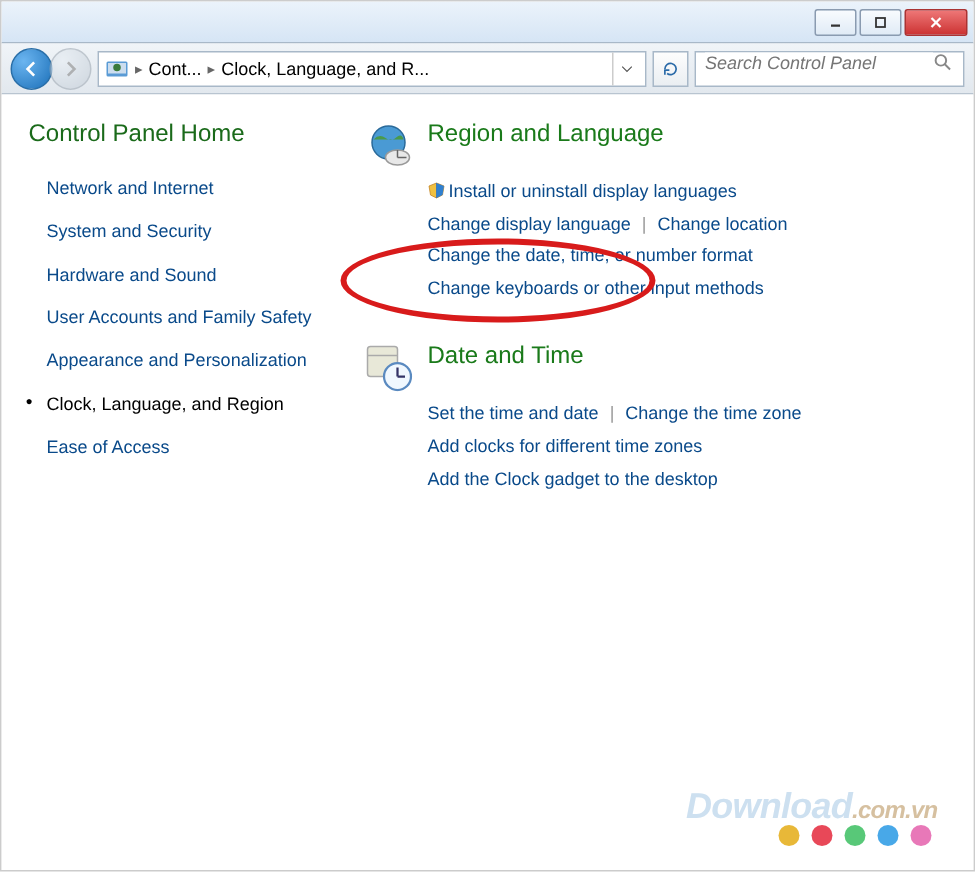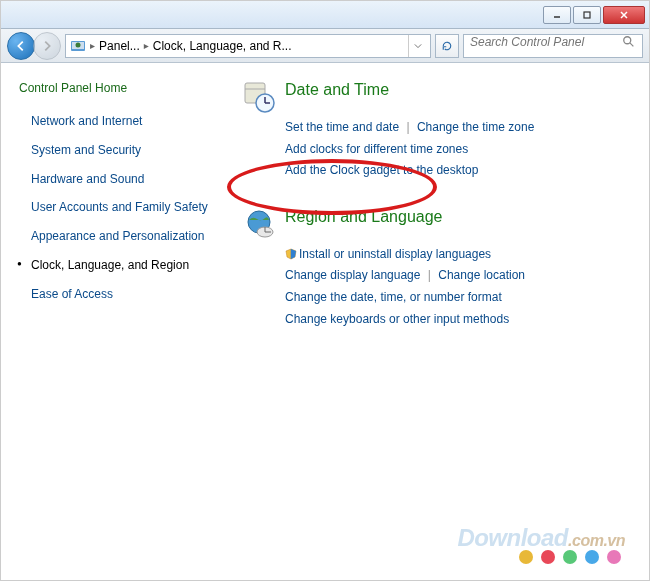--- a/index.html
+++ b/index.html
@@ -23,21 +23,21 @@
 .cpicon { width: 16px; height: 16px; }
 .addrdrop { width: 18px; height: 22px; display: flex; align-items: center; justify-content: center; border-left: 1px solid #ccc; cursor: pointer; }
 .refreshbtn { width: 24px; height: 24px; border: 1px solid #a8b8c8; background: linear-gradient(#fdfdfd,#eaeef2); display: flex; align-items: center; justify-content: center; cursor: pointer; }
 .searchbox { width: 180px; height: 24px; border: 1px solid #a8b8c8; background: #fff; display: flex; align-items: flex-start; padding: 0 6px; }
 .searchbox input { border: none; outline: none; width: 100%; font-size: 12px; font-style: italic; color: #888; }
 .searchbox svg { width: 14px; height: 14px; flex-shrink: 0; }
 
 
 .content { display: flex; height: calc(100% - 62px); background: #fff; }
 .sidebar { width: 222px; padding: 18px 8px 18px 18px; }
-.sidebar .homelink { color: #1a6a1a; font-size: 12px; margin-bottom: 18px; cursor: pointer; }
+.sidebar .homelink { color: #1a6a1a; font-size: 16px; margin-bottom: 18px; cursor: pointer; }
 .sidebar .navitem { color: #0a4a8a; font-size: 12px; margin-bottom: 12px; cursor: pointer; line-height: 1.4; position: relative; padding-left: 12px; }
 .sidebar .navitem.current { color: #000; font-weight: normal; }
 .sidebar .navitem.current::before { content: "●"; position: absolute; left: -2px; top: 1px; font-size: 8px; color: #000; }
 
 .main { flex: 1; padding: 18px 20px; position: relative; }
 .section { margin-bottom: 26px; position: relative; }
 .section-head { display: flex; align-items: flex-start; gap: 10px; margin-bottom: 4px; }
 .secicon { width: 32px; height: 32px; flex-shrink: 0; }
 .sectitle { color: #1a7a1a; font-size: 16px; cursor: pointer; }
 .sublinks { margin-left: 42px; line-height: 1.8; color: #0a4a8a; font-size: 12px; }
@@ -88,21 +88,21 @@
         </svg>
       </div>
   </div>
   <div class="addrbar">
     <svg class="cpicon" viewBox="0 0 16 16">
         <rect x="1" y="3" width="14" height="10" rx="1" fill="#5a9bd5"></rect>
         <rect x="2" y="4" width="12" height="7" fill="#cde"></rect>
         <circle cx="8" cy="7" r="2.5" fill="#3a7a3a"></circle>
       </svg>
     <span class="sep">▸</span>
-    <span class="crumb">Panel...</span>
+    <span class="crumb">Cont...</span>
     <span class="sep">▸</span>
     <span class="crumb">Clock, Language, and R...</span>
     <div style="flex:1"></div>
     <div class="addrdrop">
         <svg viewBox="0 0 10 10" width="8" height="8">
           <path d="M1 3 L5 7 L9 3" stroke="#555" fill="none"></path>
         </svg>
       </div>
   </div>
   <div class="refreshbtn">
@@ -126,42 +126,20 @@
     <div class="navitem">Network and Internet</div>
     <div class="navitem">System and Security</div>
     <div class="navitem">Hardware and Sound</div>
     <div class="navitem">User Accounts and Family Safety</div>
     <div class="navitem">Appearance and Personalization</div>
     <div class="navitem current">Clock, Language, and Region</div>
     <div class="navitem">Ease of Access</div>
   </div>
 
   <div class="main">
-
-    <div class="section">
-      <div class="section-head">
-        <svg class="secicon" viewBox="0 0 32 32">
-            <rect x="2" y="2" width="20" height="20" rx="2" fill="#e8e8d8" stroke="#aaa"></rect>
-            <line x1="2" y1="8" x2="22" y2="8" stroke="#aaa"></line>
-            <circle cx="22" cy="22" r="9" fill="#f0f8ff" stroke="#5a8ac0" stroke-width="1.5"></circle>
-            <line x1="22" y1="22" x2="22" y2="16" stroke="#336" stroke-width="1.5"></line>
-            <line x1="22" y1="22" x2="27" y2="22" stroke="#336" stroke-width="1.5"></line>
-          </svg>
-        <div>
-          <div class="sectitle">Date and Time</div>
-        </div>
-      </div>
-      <div class="sublinks">
-        <span class="lnk">Set the time and date</span>
-        <span class="divider">|</span>
-        <span class="lnk">Change the time zone</span><br>
-        <span class="lnk">Add clocks for different time zones</span><br>
-        <span class="lnk">Add the Clock gadget to the desktop</span>
-      </div>
-    </div>
 
     <div class="section">
       <div class="section-head">
         <svg class="secicon" viewBox="0 0 32 32">
             <circle cx="16" cy="14" r="11" fill="#4a9ad4"></circle>
             <path d="M6 12 Q10 8 14 11 Q18 14 22 10 Q25 8 26 12" fill="#4a9a4a"></path>
             <circle cx="16" cy="14" r="11" fill="none" stroke="#2a6a9a" stroke-width="1"></circle>
             <ellipse cx="22" cy="24" rx="8" ry="5" fill="#e8e8e8" stroke="#999"></ellipse>
             <line x1="22" y1="24" x2="22" y2="19" stroke="#666"></line>
             <line x1="22" y1="24" x2="28" y2="24" stroke="#666"></line>
@@ -177,20 +155,42 @@
             <path d="M6 1 L11 3 L10 9 L6 11 Z" fill="#3080d0"></path>
           </svg><span class="lnk">Install or uninstall display languages</span><br>
         <span class="lnk">Change display language</span>
         <span class="divider">|</span>
         <span class="lnk">Change location</span><br>
         <span class="lnk">Change the date, time, or number format</span><br>
         <span class="lnk">Change keyboards or other input methods</span>
       </div>
     </div>
 
+    <div class="section">
+      <div class="section-head">
+        <svg class="secicon" viewBox="0 0 32 32">
+            <rect x="2" y="2" width="20" height="20" rx="2" fill="#e8e8d8" stroke="#aaa"></rect>
+            <line x1="2" y1="8" x2="22" y2="8" stroke="#aaa"></line>
+            <circle cx="22" cy="22" r="9" fill="#f0f8ff" stroke="#5a8ac0" stroke-width="1.5"></circle>
+            <line x1="22" y1="22" x2="22" y2="16" stroke="#336" stroke-width="1.5"></line>
+            <line x1="22" y1="22" x2="27" y2="22" stroke="#336" stroke-width="1.5"></line>
+          </svg>
+        <div>
+          <div class="sectitle">Date and Time</div>
+        </div>
+      </div>
+      <div class="sublinks">
+        <span class="lnk">Set the time and date</span>
+        <span class="divider">|</span>
+        <span class="lnk">Change the time zone</span><br>
+        <span class="lnk">Add clocks for different time zones</span><br>
+        <span class="lnk">Add the Clock gadget to the desktop</span>
+      </div>
+    </div>
+
   </div>
 </div>
 
 <div class="ellipse"></div>
 
 <div class="watermark">
   <span>Download</span><span class="vn">.com.vn</span>
 </div>
 <div class="dots">
   <div class="dot" style="background:#e8b838"></div>

